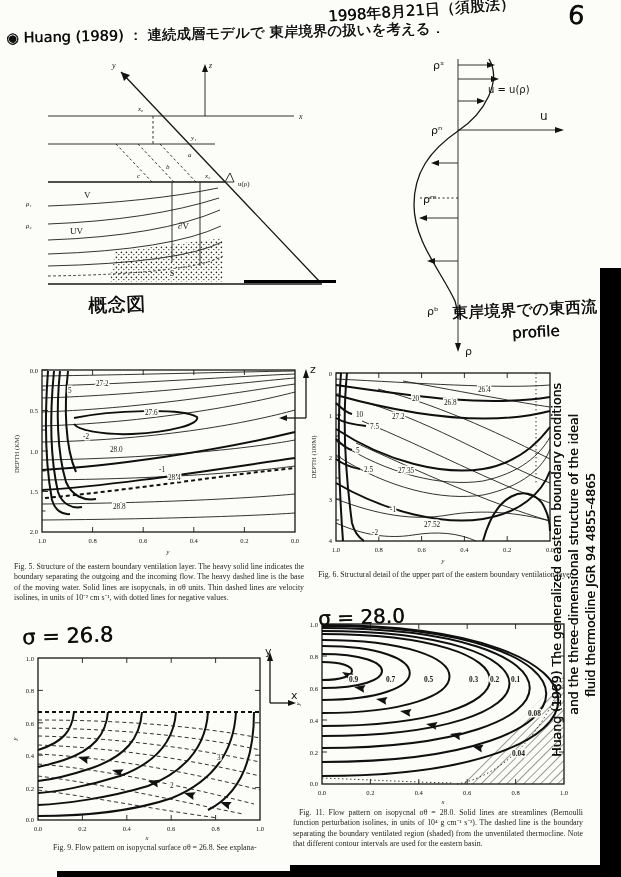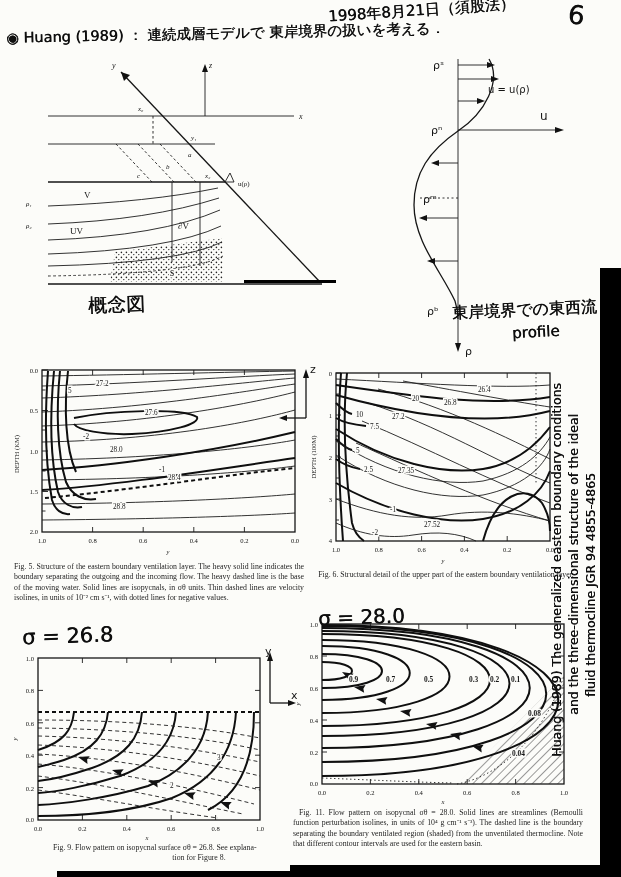--- a/index.html
+++ b/index.html
@@ -312,21 +312,20 @@
   <svg style="left:248px;top:643px;" width="50" height="68" viewBox="0 0 50 68">
     <line class="md" x1="22" y1="16" x2="22" y2="60"></line>
     <polygon class="ah" points="19,18 25,18 22,9"></polygon>
     <line class="md" x1="22" y1="60" x2="42" y2="60"></line>
     <polygon class="ah" points="40,57 40,63 48,60"></polygon>
     <text class="hwt" x="17" y="12" font-size="11">y</text>
     <text class="hwt" x="43" y="56" font-size="11">x</text>
   </svg>
   <div class="cap" style="left:8px;top:843px;width:292px;margin-left:45px;">
     <span style="display:block;">Fig. 9.  Flow pattern on isopycnal surface σθ = 26.8. See explana-</span>
-    <span style="display:block;text-align:center;">tion for Figure 8.</span>
   </div>
 
   <div class="abs hw" style="left:318px;top:605px;font-size:20px;transform:rotate(-2deg);">σ = 28.0</div>
   <svg style="left:292px;top:616px;" width="294" height="190" viewBox="0 0 294 190">
     <rect class="md" x="30" y="8" width="242" height="160" fill="none"></rect>
     <g>
       <text class="tk" x="26" y="11" text-anchor="end">1.0</text>
       <text class="tk" x="26" y="43" text-anchor="end">0.8</text>
       <text class="tk" x="26" y="75" text-anchor="end">0.6</text>
       <text class="tk" x="26" y="107" text-anchor="end">0.4</text>

